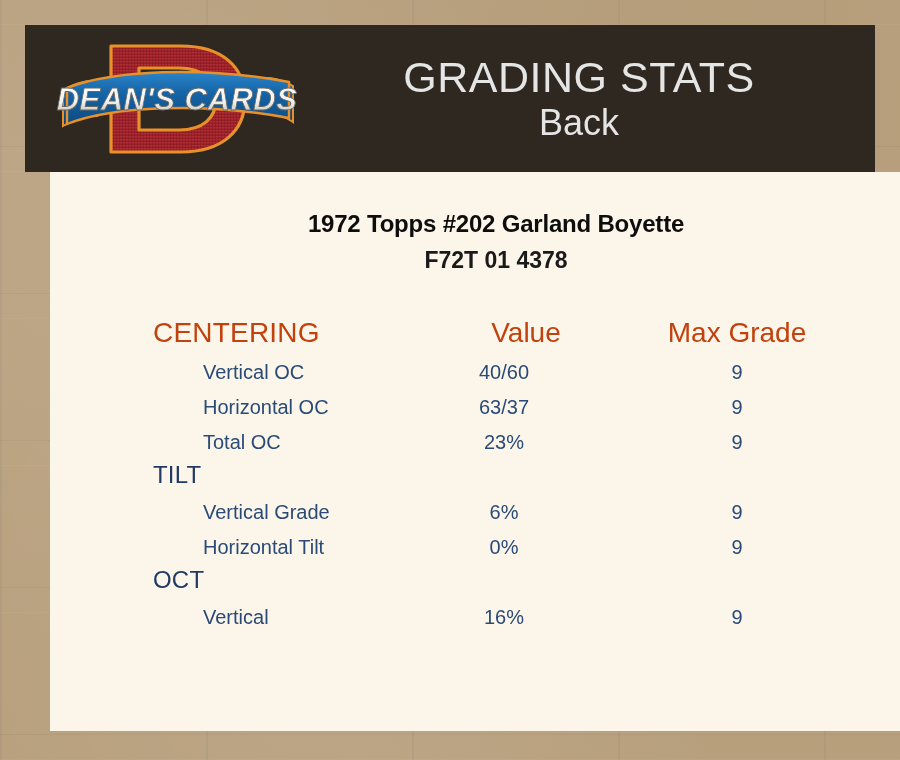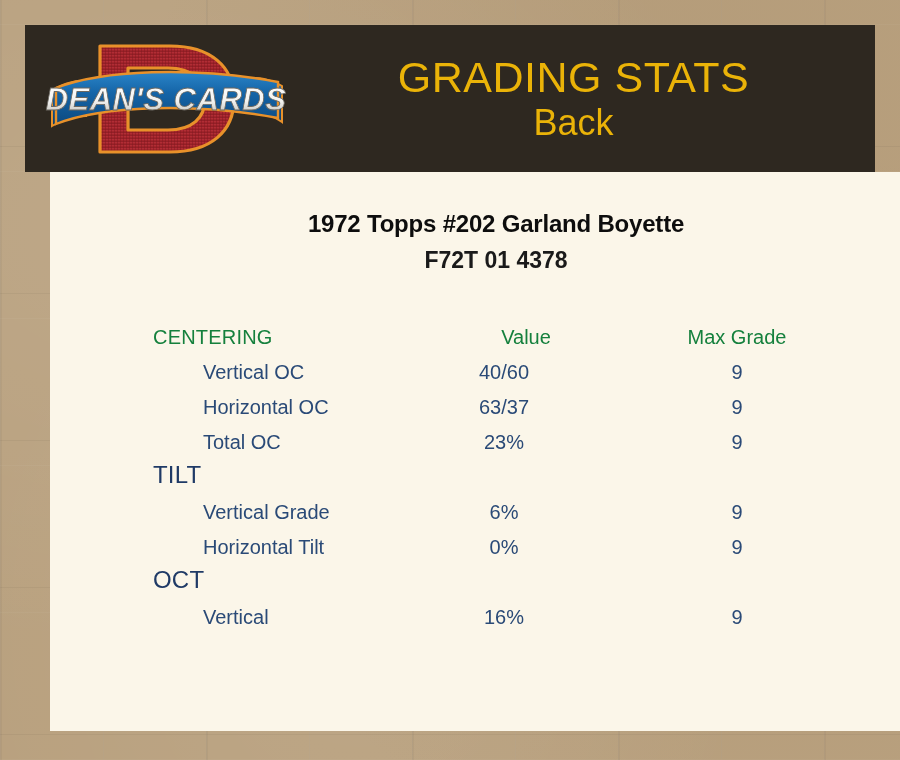--- a/index.html
+++ b/index.html
@@ -59,31 +59,31 @@
     display: flex;
     align-items: center;
     z-index: 3;
   }
 
   
   #logo {
     position: relative;
     width: 250px;
     height: 130px;
-    margin-left: 17px;
+    margin-left: 28px;
     flex: 0 0 auto;
   }
   #logo svg { display: block; }
 
   
   #header-titles {
     flex: 1 1 auto;
     text-align: center;
     padding-right: 20px;
-    color: #eab308;
+    color: #e5e5e5;
     line-height: 1.04;
   }
   #header-title {
     font-size: 43px;
     letter-spacing: 0.5px;
     font-weight: 400;
   }
   #header-subtitle {
     font-size: 36px;
     font-weight: 400;
@@ -130,23 +130,23 @@
 
   #stats-table th,
   #stats-table td {
     padding: 0;
     font-weight: 400;
   }
 
   tr.header-row th {
     height: 35px;
     vertical-align: bottom;
-    font-size: 20px;
+    font-size: 28px;
     font-weight: bold;
-    color: #15803d;
+    color: #c2410c;
   }
   th.th-section {
     text-align: left;
     padding-left: 103px !important;
     letter-spacing: 0.2px;
   }
   th.th-value {
     text-align: center;
     padding-right: 8px !important;
   }

